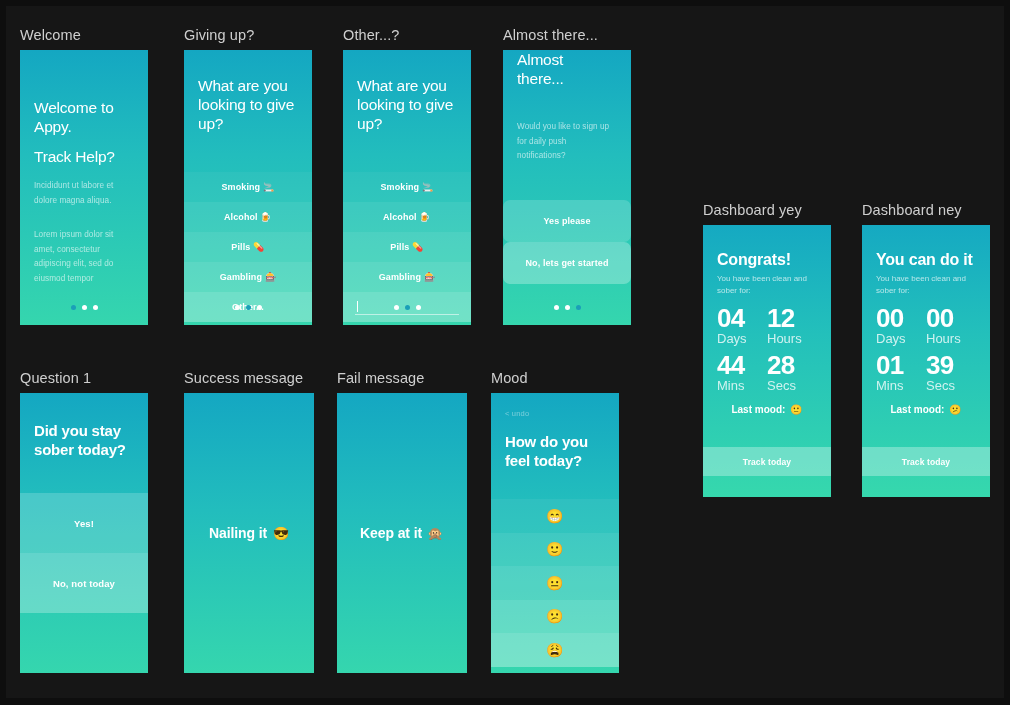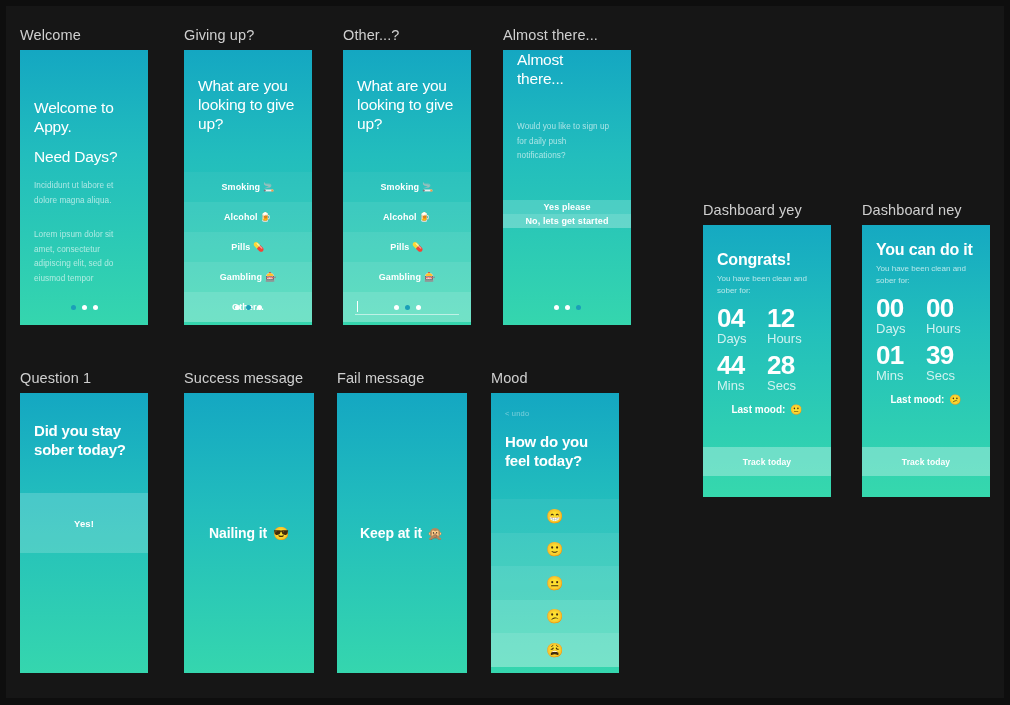--- a/index.html
+++ b/index.html
@@ -135,29 +135,30 @@
     width: 5px;
     height: 5px;
     border-radius: 50%;
     background: #ffffff;
   }
 
   .dot.active { background: #1b9fb8; }
 
   
   .btn-band {
-    height: 14px;
+    height: 42px;
     display: flex;
     align-items: center;
     justify-content: center;
     color: #ffffff;
     font-size: 9px;
     font-weight: bold;
     letter-spacing: 0.1px;
     white-space: nowrap;
+    border-radius: 7px;
   }
 
   .b1 { background: rgba(255,255,255,0.17); }
   .b2 { background: rgba(255,255,255,0.28); }
 
   
   .q-title {
     color: #ffffff;
     font-weight: bold;
     font-size: 15px;
@@ -304,21 +305,21 @@
 <body>
 
 <div id="canvas">
 
   <div class="screen" style="left:14px; top:21px;">
     <div class="screen-label">Welcome</div>
     <div class="phone">
       <div class="pad" style="padding-top:48px;">
         <div class="head-title">Welcome to</div>
         <div class="head-title">Appy.</div>
-        <div class="head-title" style="margin-top:11px;">Need Days?</div>
+        <div class="head-title" style="margin-top:11px;">Track Help?</div>
         <div class="body-copy p2">Incididunt ut labore et dolore magna aliqua.</div>
         <div class="body-copy" style="margin-top:20px;">Lorem ipsum dolor sit amet, consectetur adipiscing elit, sed do eiusmod tempor</div>
       </div>
       <div class="dots">
         <span class="dot active"></span>
         <span class="dot"></span>
         <span class="dot"></span>
       </div>
     </div>
   </div>
@@ -444,21 +445,21 @@
           <span class="emj">🙂</span>
         </div>
       </div>
       <div class="track-btn">Track today</div>
     </div>
   </div>
 
   <div class="screen" style="left:856px; top:196px;">
     <div class="screen-label">Dashboard ney</div>
     <div class="dash-phone">
-      <div class="pad" style="padding-top:16px;">
+      <div class="pad" style="padding-top:26px;">
         <div class="dash-title">You can do it</div>
         <div class="dash-sub">You have been clean and sober for:</div>
         <div class="counters">
           <div class="counter">
             <div class="num">00</div>
             <div class="unit">Days</div>
           </div>
           <div class="counter">
             <div class="num">00</div>
             <div class="unit">Hours</div>
@@ -483,20 +484,21 @@
 
   <div class="screen" style="left:14px; top:364px;">
     <div class="screen-label">Question 1</div>
     <div class="phone" style="height:280px;">
       <div class="pad" style="padding-top:28px;">
         <div class="q-title">Did you stay</div>
         <div class="q-title">sober today?</div>
       </div>
       <div class="q-rows" style="top:100px;">
         <div class="q-btn q1">Yes!</div>
+        <div class="q-btn q2">No, not today</div>
       </div>
     </div>
   </div>
 
   <div class="screen" style="left:178px; top:364px;">
     <div class="screen-label">Success message</div>
     <div class="msg-phone" style="height:280px;">
       <div class="msg-text">
         <span>Nailing it</span>
         <span class="emj">😎</span>

